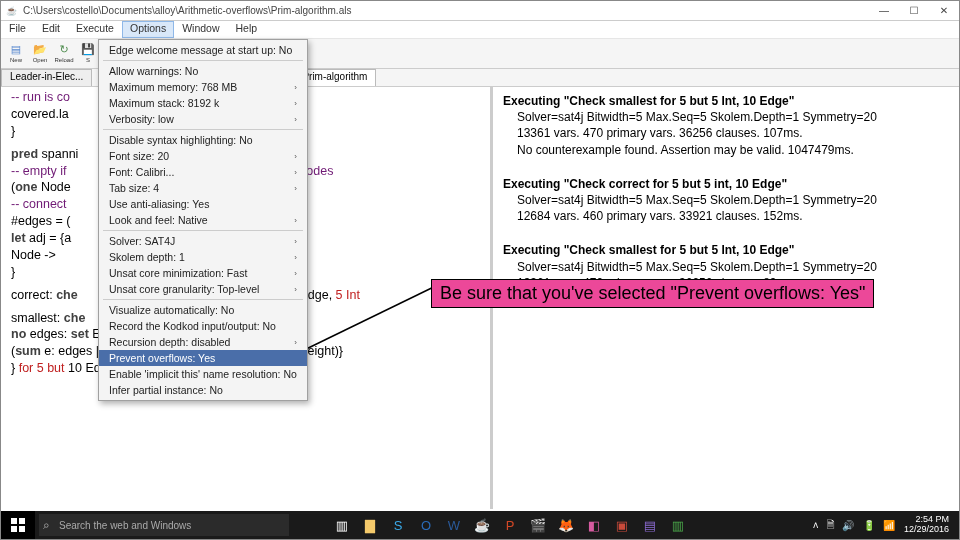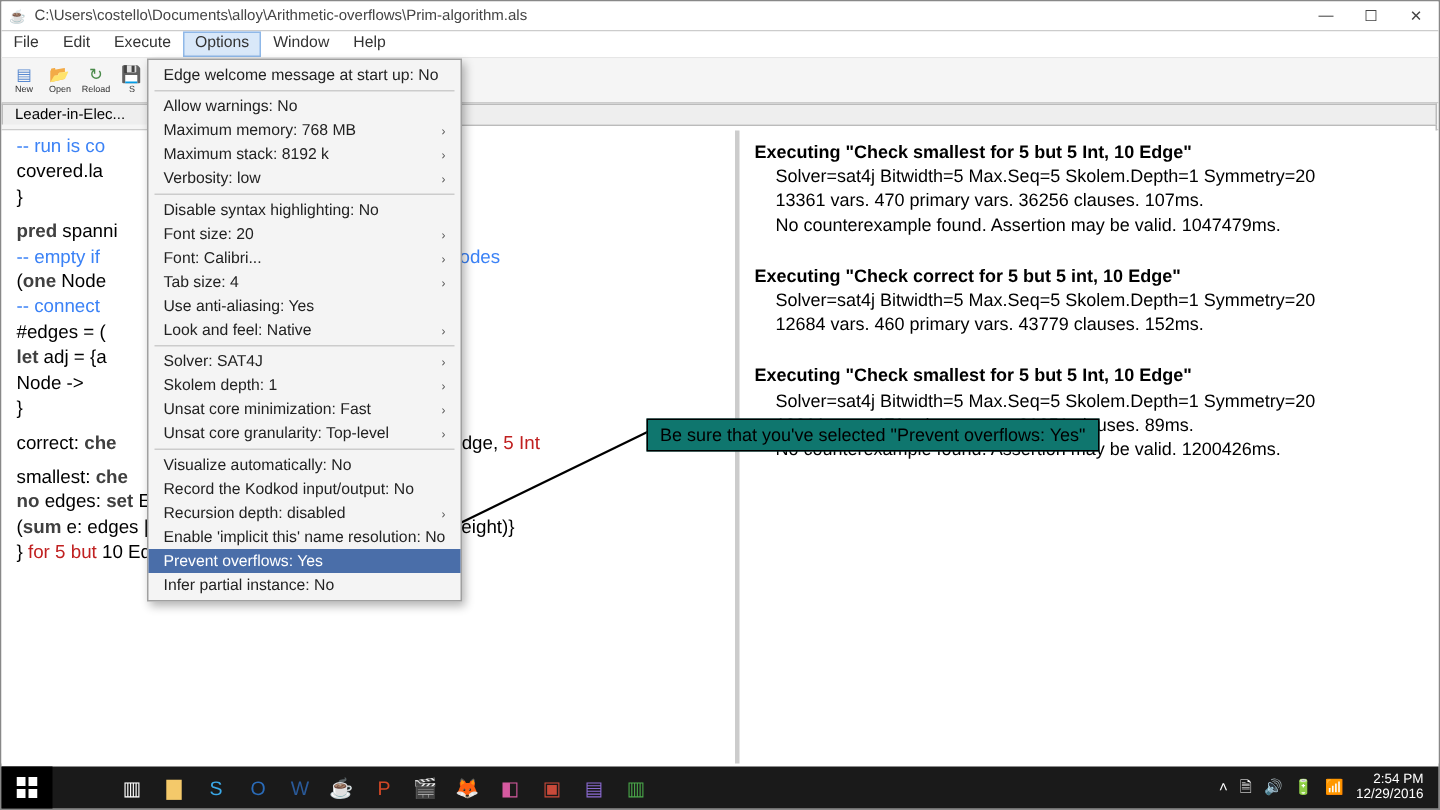--- a/index.html
+++ b/index.html
@@ -9,37 +9,37 @@
   .java-icon { width: 14px; height: 14px; margin-right: 4px; display: inline-flex; align-items: center; justify-content: center; font-size: 9px; color: #c8501c; font-weight: bold; }
   .titlebar-spacer { flex: 1; }
   .winbtn { width: 30px; height: 20px; display: flex; align-items: center; justify-content: center; font-size: 10px; color: #444; }
   .winbtn.close { color: #444; }
   .menubar { display: flex; height: 18px; background: #fff; font-size: 10.5px; color: #333; padding-left: 0; border-bottom: 1px solid #e6e6e6; }
   .menubar .mi { padding: 1px 8px; }
   .menubar .mi.active { background: #d9e8f9; border: 1px solid #8fb8e8; padding: 0 7px; }
   .toolbar { display: flex; height: 30px; background: #f5f5f5; border-bottom: 1px solid #ccc; padding: 2px 4px; gap: 2px; }
   .tbtn { width: 22px; height: 22px; display: flex; flex-direction: column; align-items: center; font-size: 6px; color: #333; }
   .tbtn .ic { width: 16px; height: 16px; display: flex; align-items: center; justify-content: center; font-size: 11px; }
-  .tabrow { display: flex; height: 18px; background: #f5f5f5; border-bottom: 1px solid #ccc; font-size: 10px; flex-direction: column; }
+  .tabrow { display: flex; height: 18px; background: #f5f5f5; border-bottom: 1px solid #ccc; font-size: 10px; }
   .tab { padding: 1px 8px; border: 1px solid #bbb; background: #fff; margin-right: 1px; border-bottom: none; }
   .tab.inactive { background: #eee; }
   .content { position: absolute; top: 86px; left: 0; right: 0; bottom: 30px; display: flex; }
   .editor { width: 492px; padding: 2px 10px; font-family: Calibri, sans-serif; font-size: 12.5px; line-height: 1.35; background: #fff; border-right: 3px solid #ccc; position: relative; overflow: hidden; }
-  .kw-comment { color: #3b82f6; }
+  .kw-comment { color: #701a75; }
   .kw-red { color: #c02020; font-weight: normal; }
   .kw-blue { color: #404040; font-weight: bold; }
   .kw-black { color: #000; }
   .output { flex: 1; padding: 6px 10px; font-size: 12px; line-height: 1.35; color: #000; background: #fff; }
   .output .block { margin-bottom: 18px; }
   .dropdown { position: absolute; top: 38px; left: 97px; width: 210px; background: #f4f4f4; border: 1px solid #a0a0a0; box-shadow: 2px 3px 6px rgba(0,0,0,0.3); z-index: 50; font-size: 10.5px; color: #222; padding: 2px 0; }
   .dropdown .di { padding: 2px 10px 2px 10px; display: flex; justify-content: space-between; align-items: center; white-space: nowrap; }
   .dropdown .di.sel { background: #4a6ea9; color: #fff; }
   .dropdown .sep { height: 1px; background: #ccc; margin: 2px 4px; }
   .dropdown .arr { font-size: 8px; color: #555; }
-  .callout { position: absolute; top: 278px; left: 430px; background: #0f766e; border: 1px solid #000; padding: 3px 8px; font-size: 12px; z-index: 40; }
+  .callout { position: absolute; top: 278px; left: 430px; background: #ec4899; border: 1px solid #000; padding: 3px 8px; font-size: 18px; z-index: 40; }
   .arrow-svg { position: absolute; top: 260px; left: 245px; z-index: 35; }
   .taskbar { position: absolute; bottom: 0; left: 0; right: 0; height: 28px; background: #1a1a1a; display: flex; align-items: center; color: #fff; font-size: 10px; }
   .taskbar .start { width: 34px; height: 28px; display: flex; align-items: center; justify-content: center; background: #000; }
   .taskbar .search { width: 250px; height: 22px; background: #2b2b2b; color: #aaa; font-size: 10px; display: flex; align-items: center; padding-left: 20px; margin-left: 4px; position: relative; }
   .taskbar .search::before { content: "⌕"; position: absolute; left: 4px; font-size: 12px; }
   .taskbar .tray { margin-left: auto; display: flex; align-items: center; gap: 8px; padding-right: 4px; }
   .taskbar .clock { text-align: right; font-size: 9px; line-height: 1.1; padding-right: 6px; }
   .taskbar .tbicons { display: flex; gap: 2px; margin-left: 40px; }
   .taskbar .tic { width: 26px; height: 24px; display: flex; align-items: center; justify-content: center; font-size: 13px; }
 </style>
@@ -115,21 +115,21 @@
     <div class="output" id="output">
         <div class="block">
           <div style="font-weight:bold">Executing "Check smallest for 5 but 5 Int, 10 Edge"</div>
           <div style="padding-left:14px">Solver=sat4j Bitwidth=5 Max.Seq=5 Skolem.Depth=1 Symmetry=20</div>
           <div style="padding-left:14px">13361 vars. 470 primary vars. 36256 clauses. 107ms.</div>
           <div style="padding-left:14px">No counterexample found. Assertion may be valid. 1047479ms.</div>
         </div>
         <div class="block">
           <div style="font-weight:bold">Executing "Check correct for 5 but 5 int, 10 Edge"</div>
           <div style="padding-left:14px">Solver=sat4j Bitwidth=5 Max.Seq=5 Skolem.Depth=1 Symmetry=20</div>
-          <div style="padding-left:14px">12684 vars. 460 primary vars. 43779 clauses. 152ms.</div>
+          <div style="padding-left:14px">12684 vars. 460 primary vars. 33921 clauses. 152ms.</div>
           <div style="padding-left:14px"></div>
         </div>
         <div class="block">
           <div style="font-weight:bold">Executing "Check smallest for 5 but 5 Int, 10 Edge"</div>
           <div style="padding-left:14px">Solver=sat4j Bitwidth=5 Max.Seq=5 Skolem.Depth=1 Symmetry=20</div>
           <div style="padding-left:14px">13361 vars. 470 primary vars. 36256 clauses. 89ms.</div>
           <div style="padding-left:14px">No counterexample found. Assertion may be valid. 1200426ms.</div>
         </div>
       </div>
   </div>
@@ -198,25 +198,25 @@
       <div class="di">
         <span>Visualize automatically: No</span>
       </div>
       <div class="di">
         <span>Record the Kodkod input/output: No</span>
       </div>
       <div class="di">
         <span>Recursion depth: disabled</span>
         <span class="arr">›</span>
       </div>
-      <div class="di">
-        <span>Enable 'implicit this' name resolution: No</span>
-      </div>
       <div class="di sel">
         <span>Prevent overflows: Yes</span>
+      </div>
+      <div class="di">
+        <span>Enable 'implicit this' name resolution: No</span>
       </div>
       <div class="di">
         <span>Infer partial instance: No</span>
       </div>
     </div>
 
   <svg class="arrow-svg" width="210" height="130">
     <defs>
         <marker id="ah" markerWidth="8" markerHeight="8" refX="6" refY="3" orient="auto">
           <path d="M0,0 L7,3 L0,6 Z" fill="#000"></path>
@@ -229,20 +229,21 @@
 
   <div class="taskbar">
     <div class="start">
       <svg width="14" height="14" viewBox="0 0 14 14">
           <rect x="0" y="0" width="6" height="6" fill="#fff"></rect>
           <rect x="8" y="0" width="6" height="6" fill="#fff"></rect>
           <rect x="0" y="8" width="6" height="6" fill="#fff"></rect>
           <rect x="8" y="8" width="6" height="6" fill="#fff"></rect>
         </svg>
     </div>
+    <div class="search">Search the web and Windows</div>
     <div class="tbicons">
       <div class="tic">▥</div>
       <div class="tic" style="color:#f4c96a">▇</div>
       <div class="tic" style="color:#3aa9e8">S</div>
       <div class="tic" style="color:#2a6bb8">O</div>
       <div class="tic" style="color:#2a5a9a">W</div>
       <div class="tic" style="color:#d87a3a">☕</div>
       <div class="tic" style="color:#d24726">P</div>
       <div class="tic">🎬</div>
       <div class="tic" style="color:#e66a1a">🦊</div>

